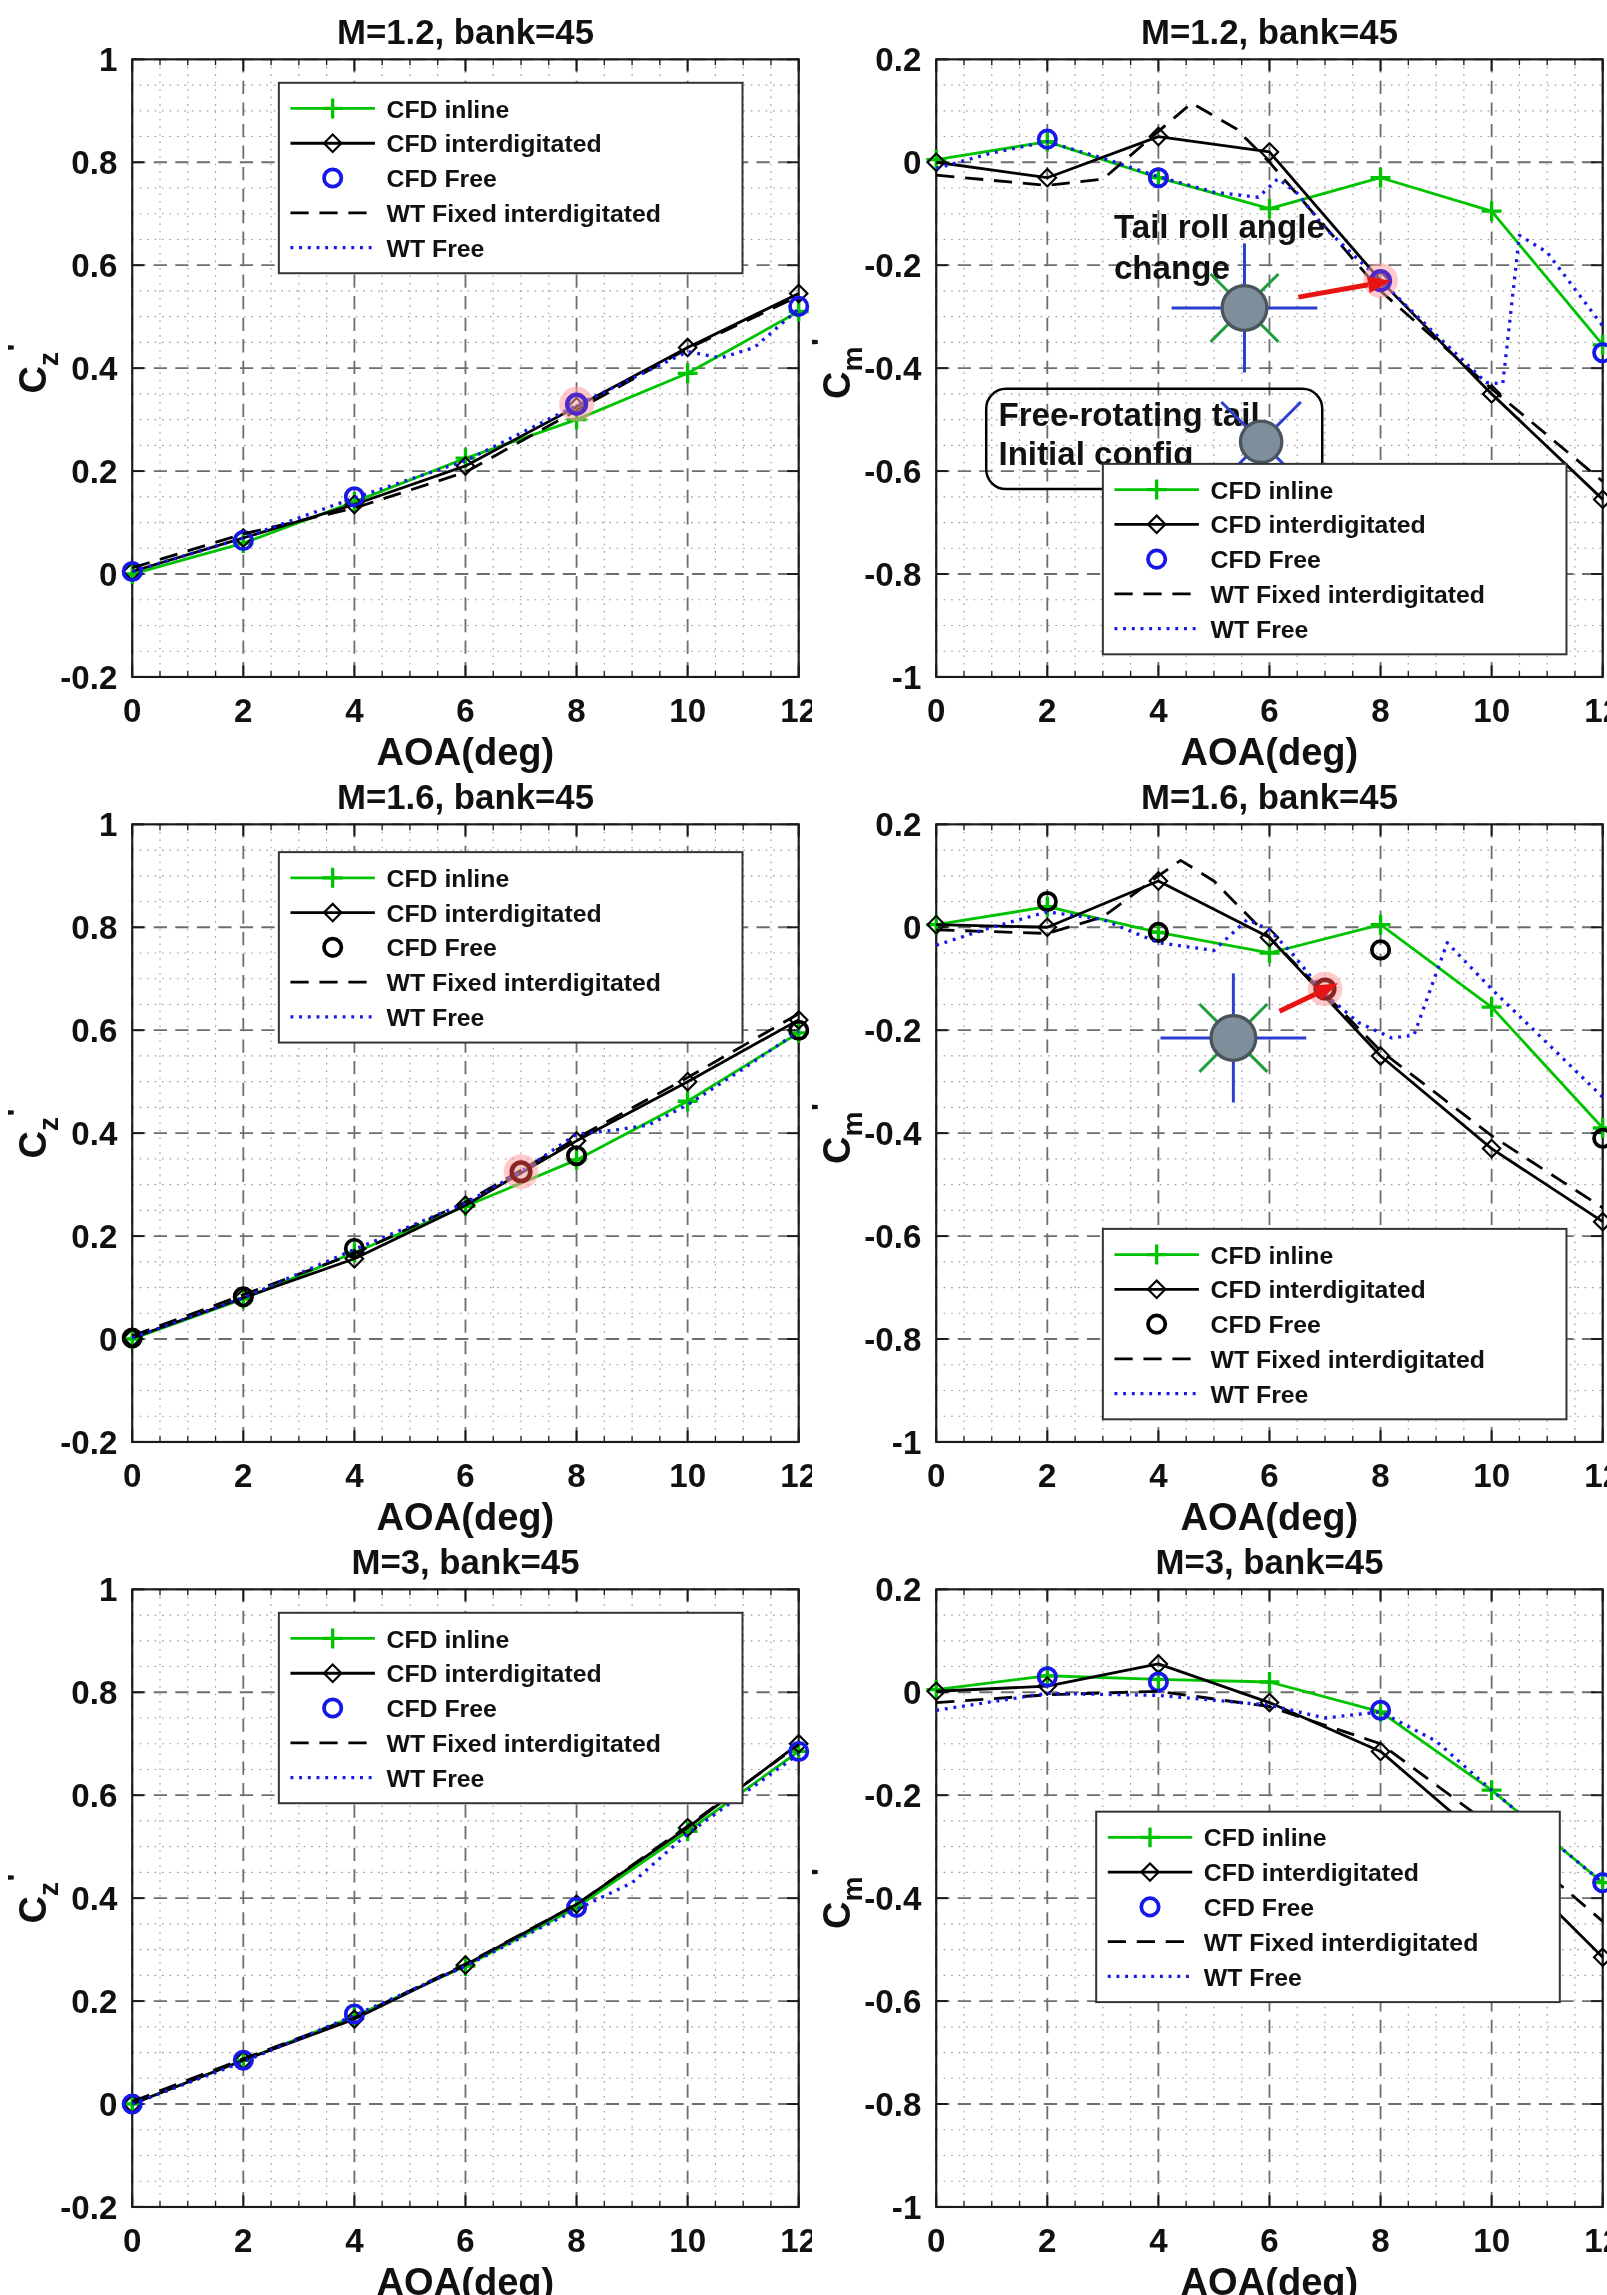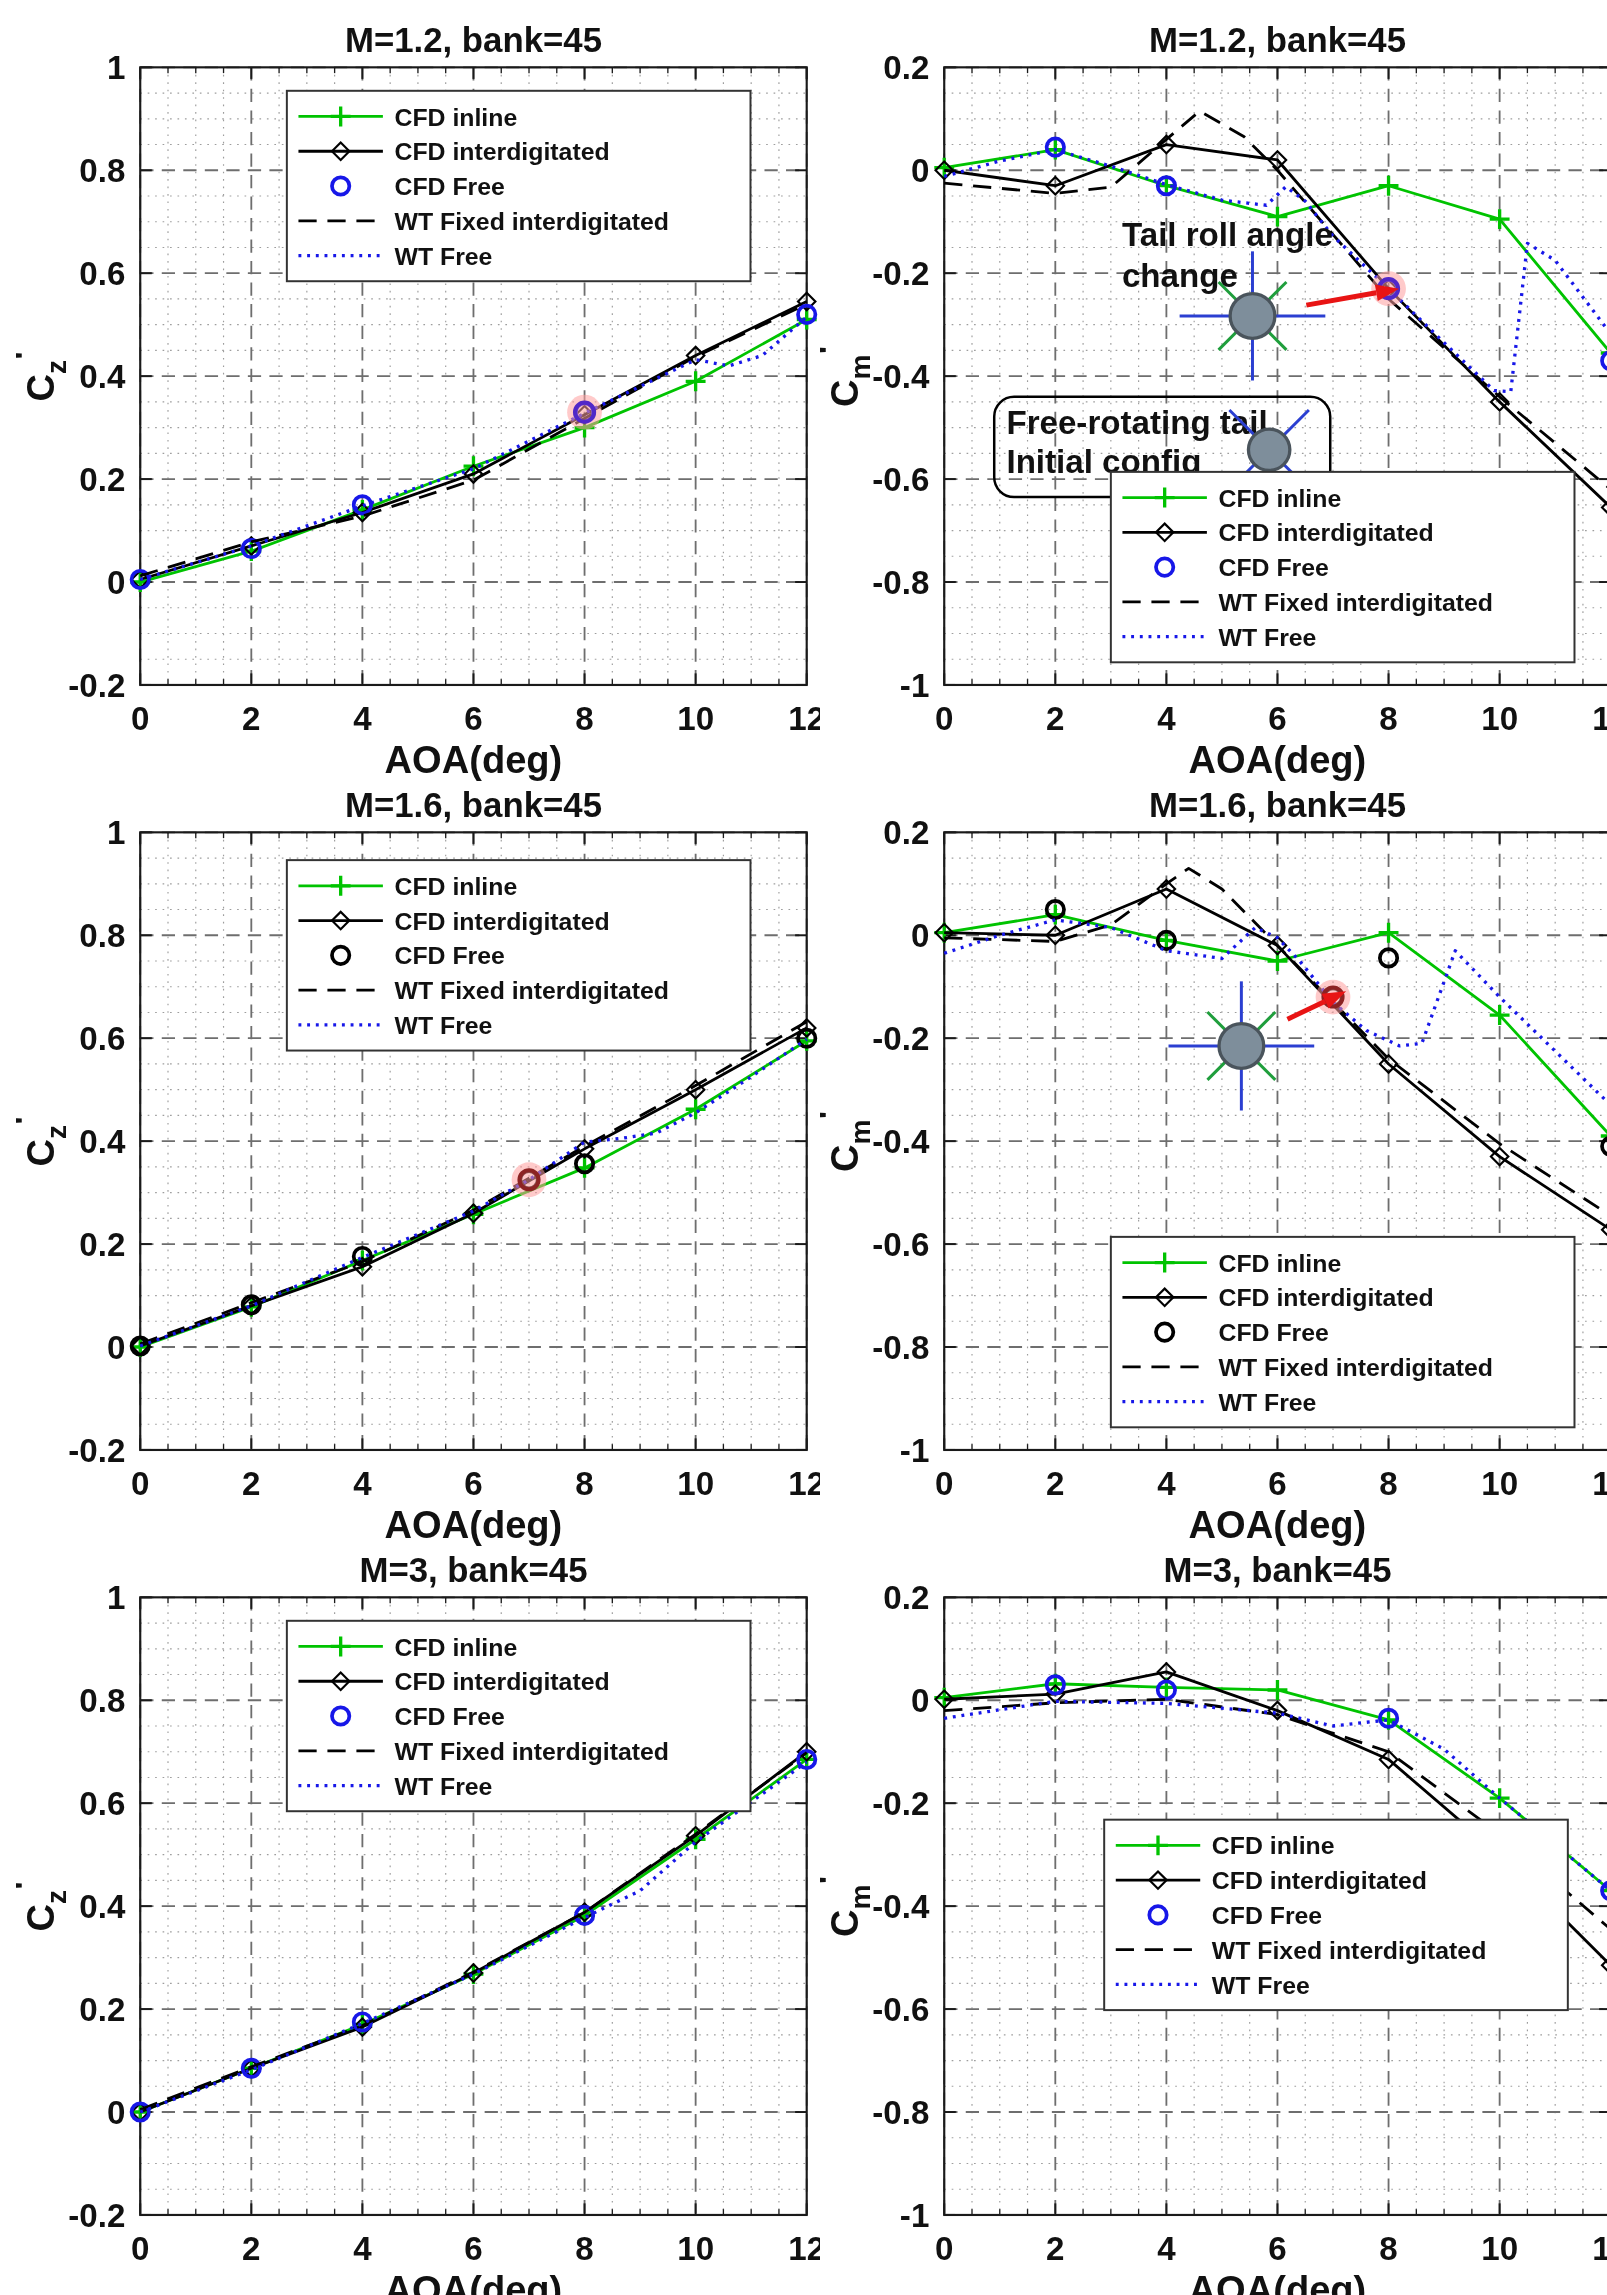--- a/index.html
+++ b/index.html
@@ -1,18 +1,18 @@
 <!DOCTYPE html>
 <html style="font-size:13.2px"><head>
 <meta charset="utf-8">
 <style>
   html,body{margin:0;padding:0;background:#ffffff;}
   body{width:1608px;height:2295px;font-family:"Liberation Sans",sans-serif;}
   .figure-grid{display:grid;grid-template-columns:804px 804px;grid-template-rows:765px 765px 766px;width:1608px;height:2295px;background:#ffffff;}
-  .panel{margin:16px;padding:0;}
+  .panel{margin:8px;padding:0;}
   .panel svg{display:block;width:804px;height:765px;}
 </style>
 </head>
 <body>
 
 <div class="figure-grid">
   <figure class="panel">
       <svg viewBox="0 0 971 924">
         <g font-family="&quot;Liberation Sans&quot;, sans-serif" font-weight="700">
           <rect x="0" y="0" width="971" height="924" fill="#ffffff"></rect>

